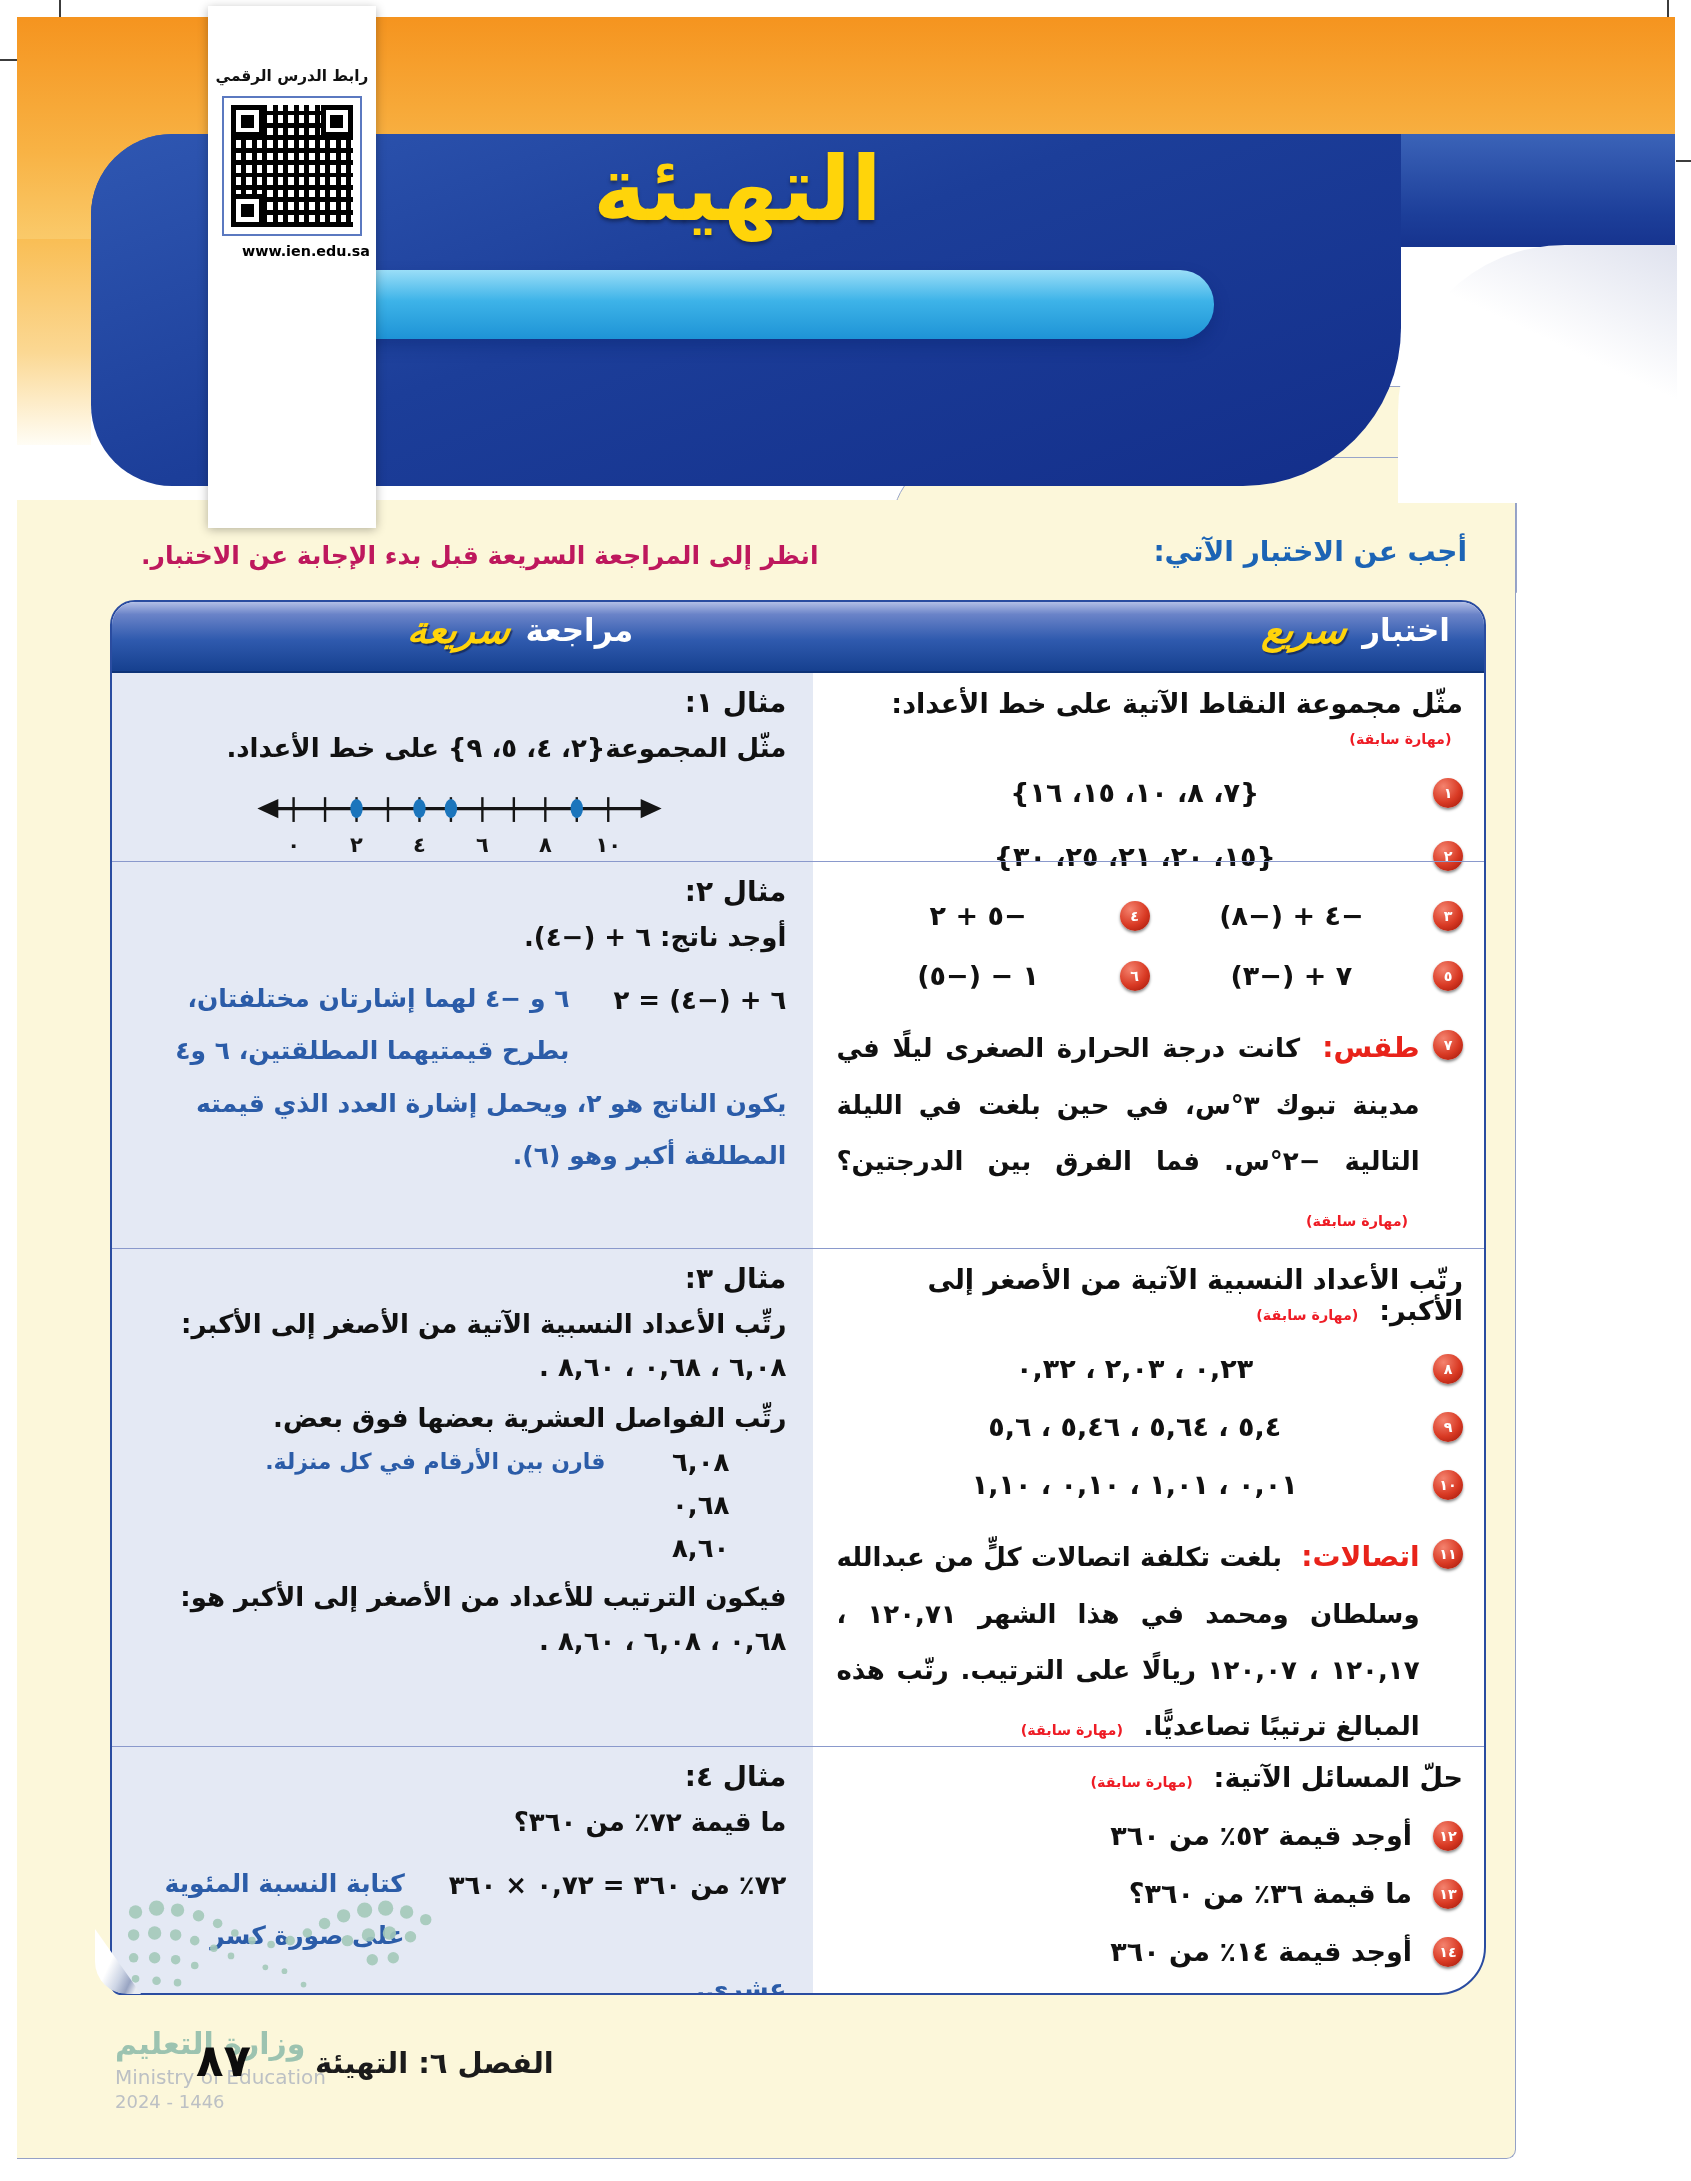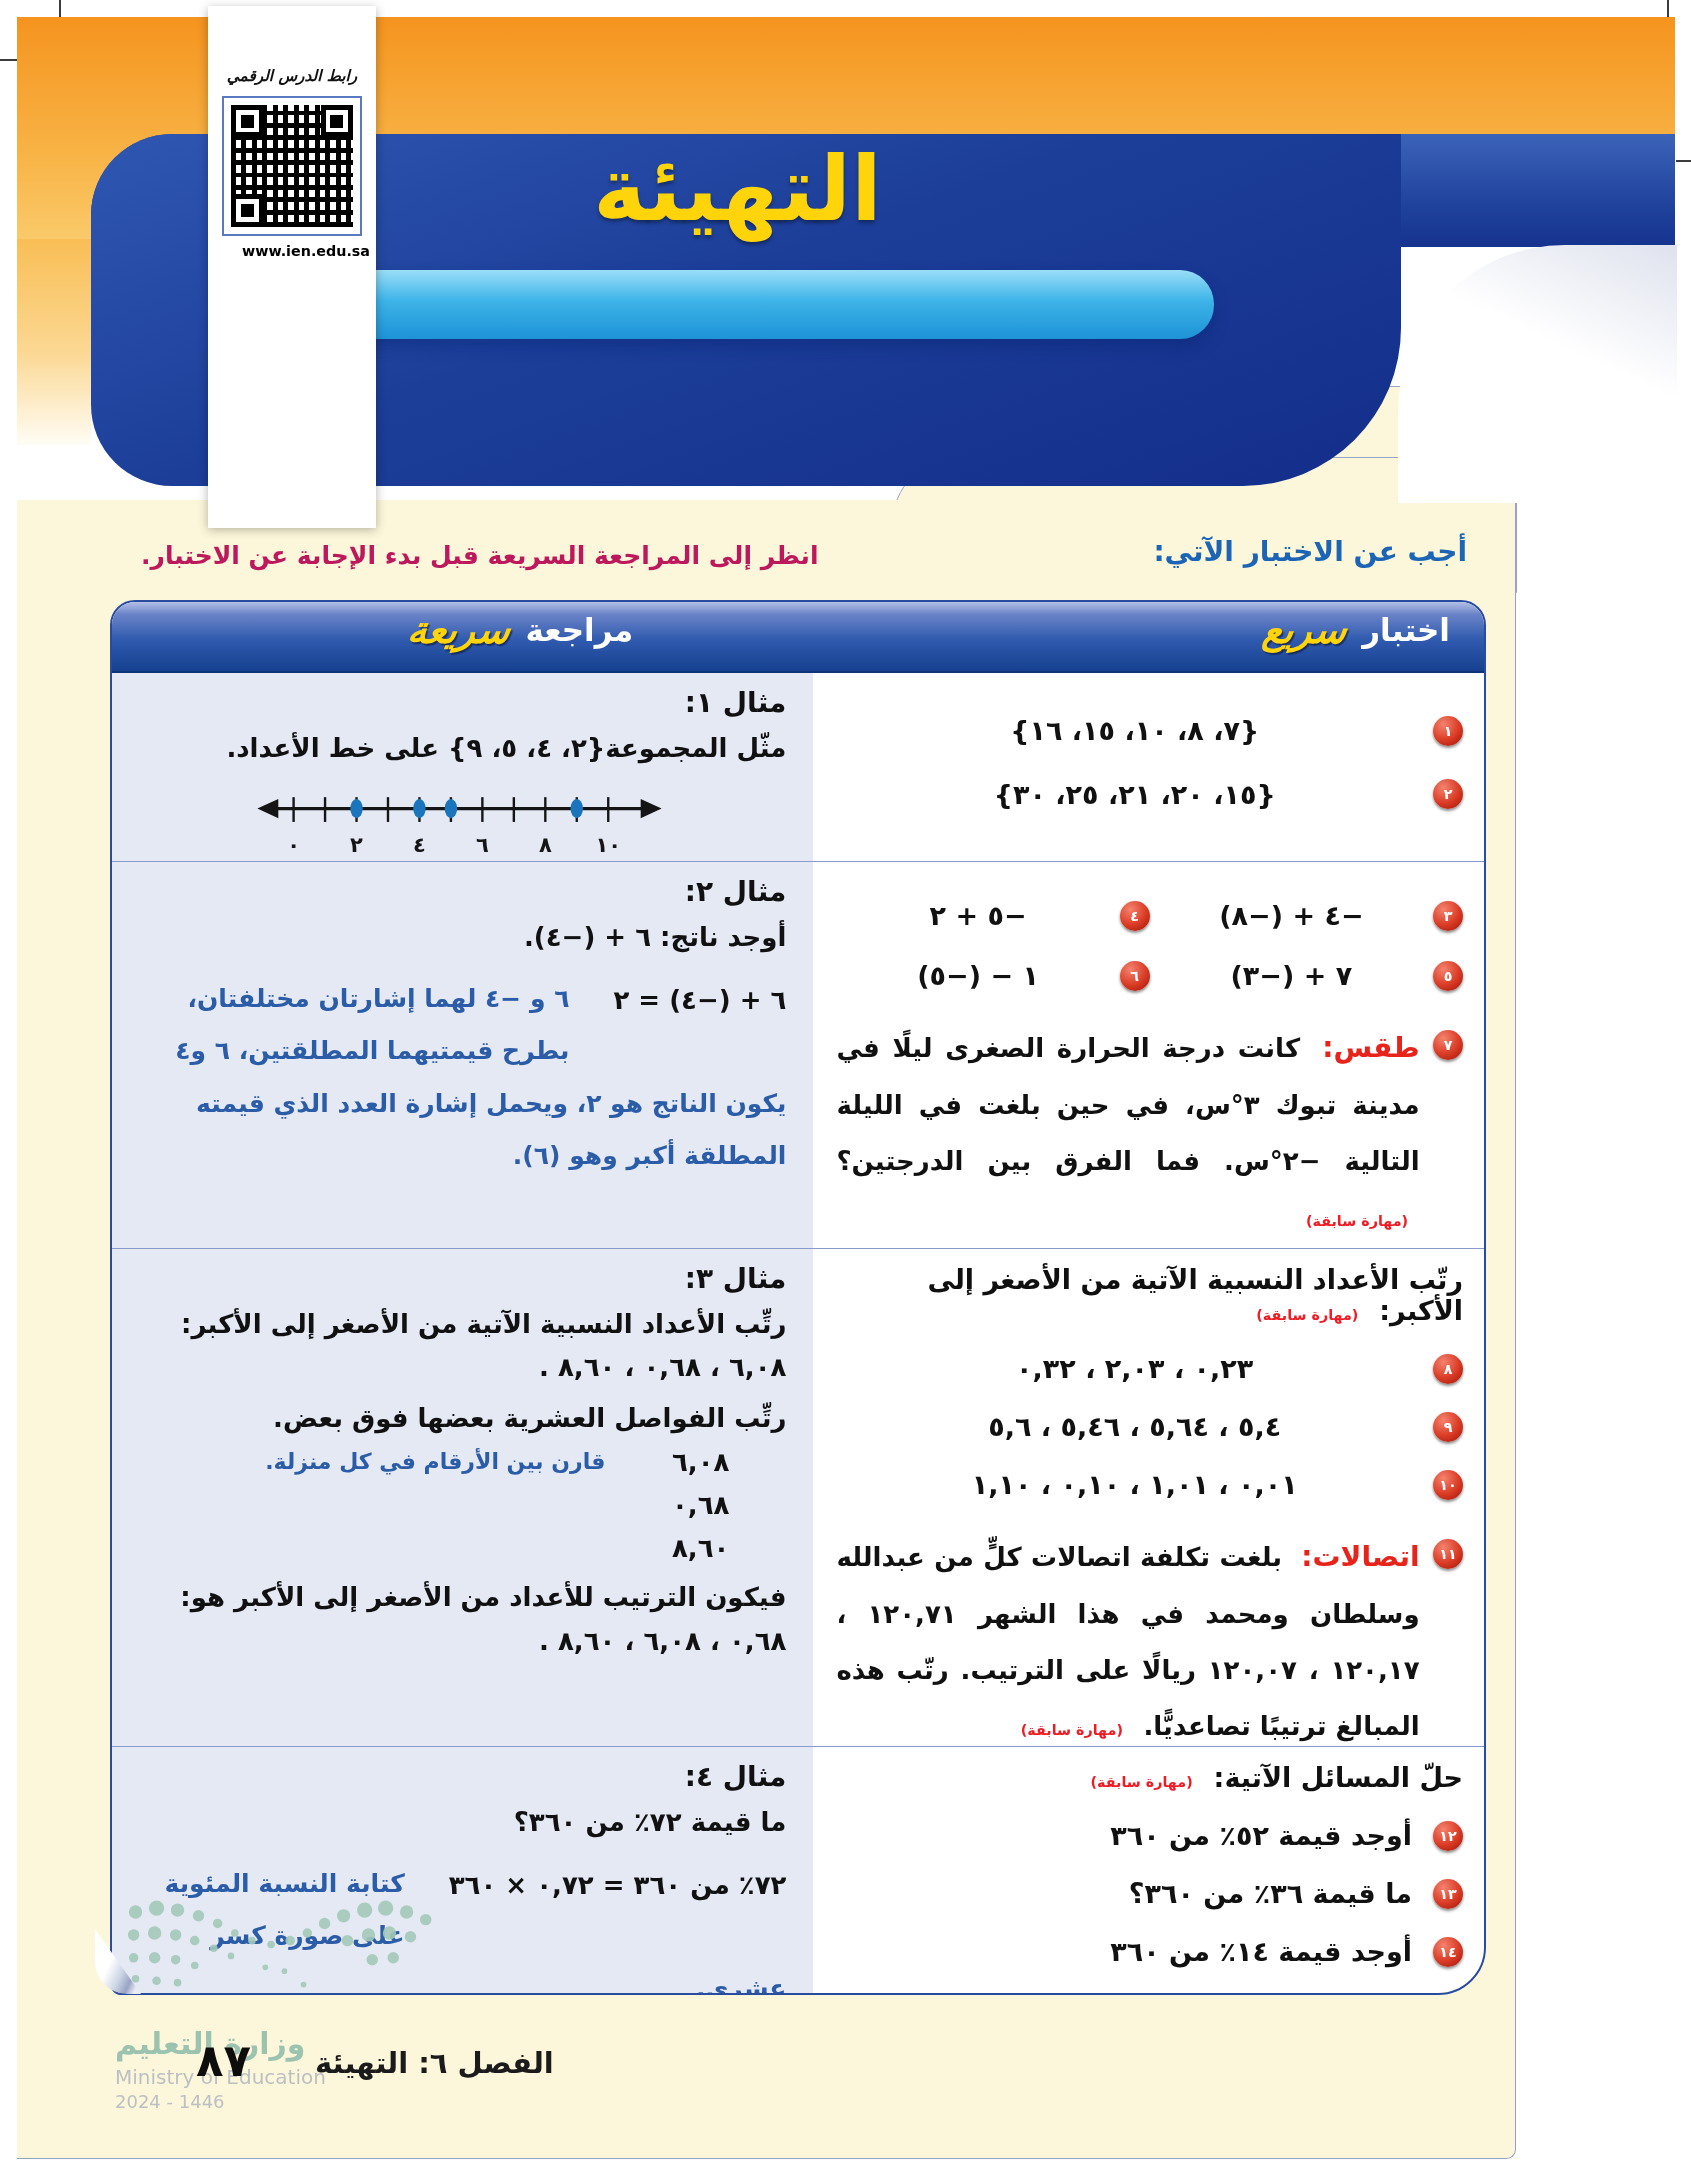--- a/index.html
+++ b/index.html
@@ -30,21 +30,21 @@
   .bannerTitle{position:absolute;left:593px;top:136px;width:669px;text-align:left;
     font-size:90px;font-weight:bold;color:#FFD40A;z-index:4;direction:rtl;
     text-shadow:0 2.9px 3.8px rgba(0,0,0,.35);}
   .swoosh{position:absolute;left:330px;top:270px;width:884px;height:69px;border-radius:34px;
     background:linear-gradient(180deg,#9ADEF8 0%,#3DB3E8 45%,#1E93D6 100%);
     box-shadow:0 7.6px 15.3px rgba(8,35,110,.4);z-index:4;}
 
   
   .qrstrip{position:absolute;left:208px;top:5.7px;width:168px;height:522px;background:#fff;
     box-shadow:0 1.9px 9.6px rgba(0,0,0,.3);z-index:6;text-align:center;}
-  .qrlabel{margin-top:61px;font-size:15.3px;font-weight:bold;color:#111;direction:rtl;font-style:italic;}
+  .qrlabel{margin-top:61px;font-size:15.3px;font-weight:bold;color:#111;direction:rtl;}
   .qrbox{position:relative;width:122px;height:122px;margin:11.5px auto 7.6px;border:2.9px solid #5B79C0;background:#fff;padding:6.7px;}
   .qrpat{width:100%;height:100%;background-color:#fff;
     background-image:repeating-linear-gradient(90deg,#000 0 4.8px,transparent 4.8px 10.5px),
                      repeating-linear-gradient(0deg,#000 0 4.8px,transparent 4.8px 12.4px);}
   .fp{position:absolute;width:32.5px;height:32.5px;border:5.7px solid #000;background:#fff;box-sizing:border-box;}
   .fp::after{content:"";position:absolute;inset:4.8px;background:#000;}
   .fp.tl{left:6.7px;top:6.7px;} .fp.tr{right:6.7px;top:6.7px;} .fp.bl{left:6.7px;bottom:6.7px;}
   .qrurl{font-size:14.3px;font-weight:bold;color:#000;padding-left:28px;}
 
   
@@ -154,20 +154,24 @@
         <span class="baccent">سريع</span>
       </div>
       <div class="bgroup l">
         <span class="bwhite">مراجعة</span>
         <span class="baccent">سريعة</span>
       </div>
     </div>
 
     <div class="sec s1">
       <div class="qcell">
+        <div class="qh">
+          <span>مثّل مجموعة النقاط الآتية على خط الأعداد:</span>
+          <span class="tag">(مهارة سابقة)</span>
+        </div>
         <div class="q-item">
           <span class="badge">١</span>
           <span class="val">{٧، ٨، ١٠، ١٥، ١٦}</span>
         </div>
         <div class="q-item" style="margin-top:32.5px;">
           <span class="badge">٢</span>
           <span class="val">{١٥، ٢٠، ٢١، ٢٥، ٣٠}</span>
         </div>
       </div>
       <div class="rcell">

